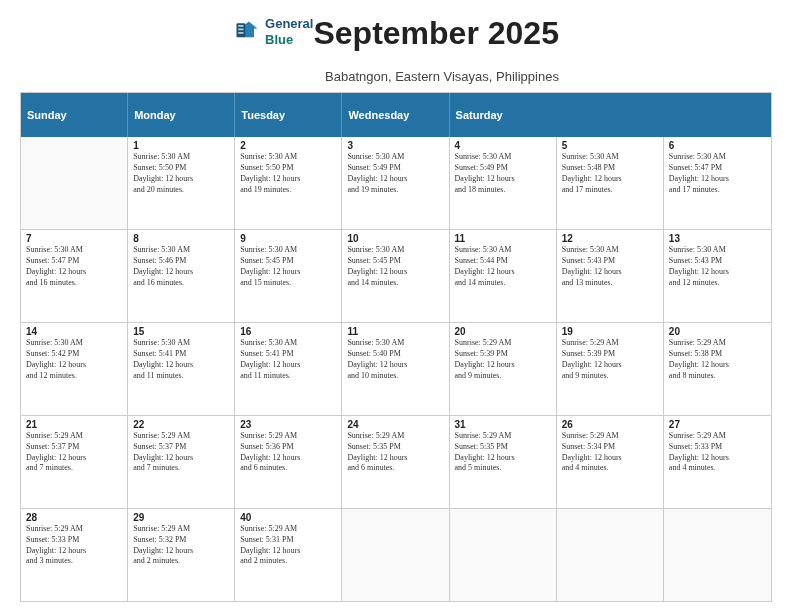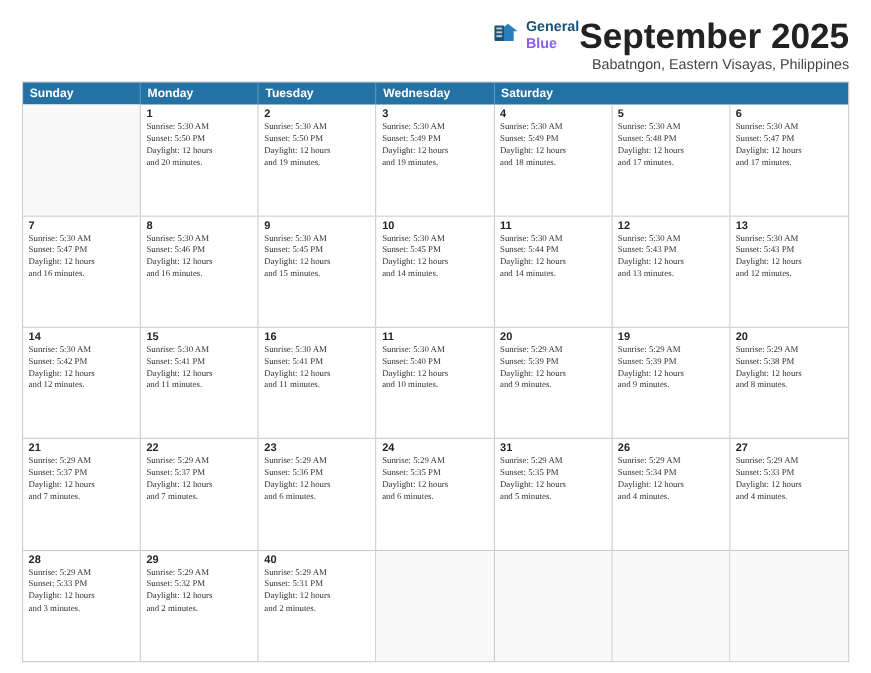--- a/index.html
+++ b/index.html
@@ -12,21 +12,21 @@
     }
     .page {
       width: 792px;
       height: 612px;
       padding: 16px 20px 10px 20px;
       display: flex;
       flex-direction: column;
     }
     .header {
       display: flex;
-      justify-content: flex-end;
+      justify-content: center;
       align-items: flex-start;
       margin-bottom: 8px;
     }
     .logo {
       display: flex;
       align-items: center;
       gap: 4px;
     }
     .logo-text {
       font-size: 13px;
@@ -43,38 +43,38 @@
     }
     .month-title {
       font-size: 32px;
       font-weight: bold;
       color: #222;
       line-height: 1.1;
     }
     .subtitle {
       font-size: 13px;
       color: #444;
-      margin-top: 0;
+      margin-top: 18px;
     }
     .calendar {
       flex: 1;
       display: flex;
       flex-direction: column;
       border: 1px solid #ccc;
     }
     .cal-header {
       display: grid;
       grid-template-columns: repeat(7, 1fr);
       background: #2471a3;
     }
     .cal-header-cell {
       color: #fff;
       font-size: 11px;
       font-weight: bold;
-      padding: 4px 6px;
+      padding: 16px 6px;
       text-align: left;
       border-right: 1px solid #5499c0;
     }
     .cal-header-cell:last-child { border-right: none; }
     .cal-body {
       flex: 1;
       display: flex;
       flex-direction: column;
     }
     .cal-row {
@@ -116,21 +116,21 @@
       <svg class="logo-icon" viewBox="0 0 32 32">
         <rect x="0" y="0" width="32" height="32" fill="none"></rect>
         <polygon points="18,4 28,12 24,12 24,22 12,22 12,12 8,12" fill="#2980b9"></polygon>
         <rect x="4" y="6" width="10" height="16" fill="#1a5276" rx="1"></rect>
         <rect x="6" y="8" width="6" height="2" fill="#fff" opacity="0.7"></rect>
         <rect x="6" y="12" width="6" height="2" fill="#fff" opacity="0.7"></rect>
         <rect x="6" y="16" width="6" height="2" fill="#fff" opacity="0.7"></rect>
       </svg>
       <div class="logo-text">
         <div>General</div>
-        <div style="color:#8b5cf6">Blue</div>
+        <div style="color:#0f766e">Blue</div>
       </div>
     </div>
     <div class="title-block">
       <div class="month-title">September 2025</div>
       <div class="subtitle">Babatngon, Eastern Visayas, Philippines</div>
     </div>
   </div>
 
   <div class="calendar">
     <div class="cal-header">

